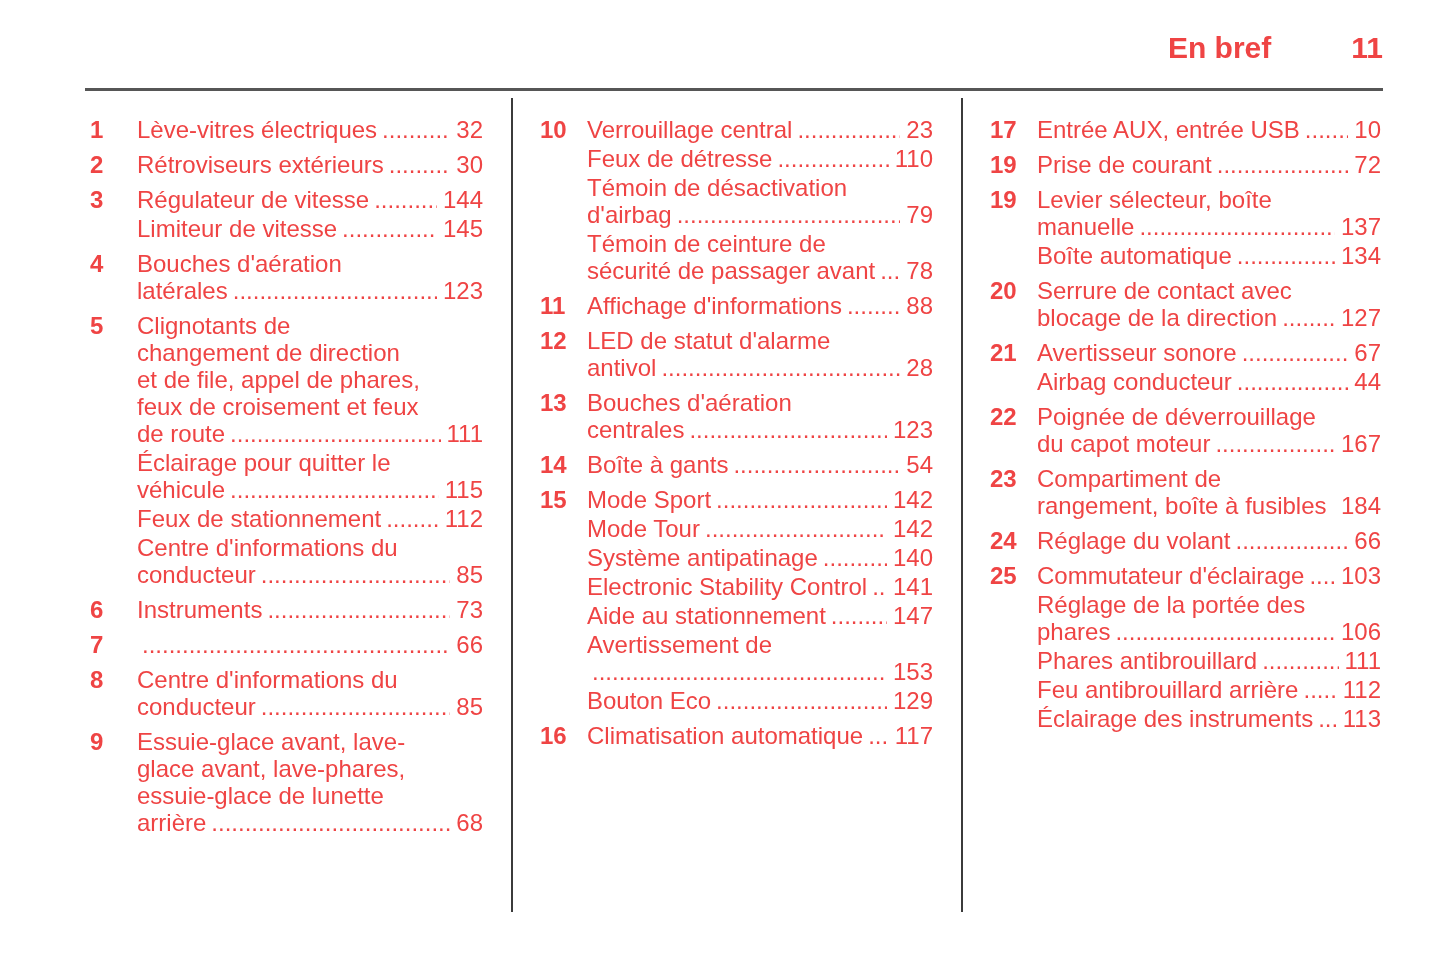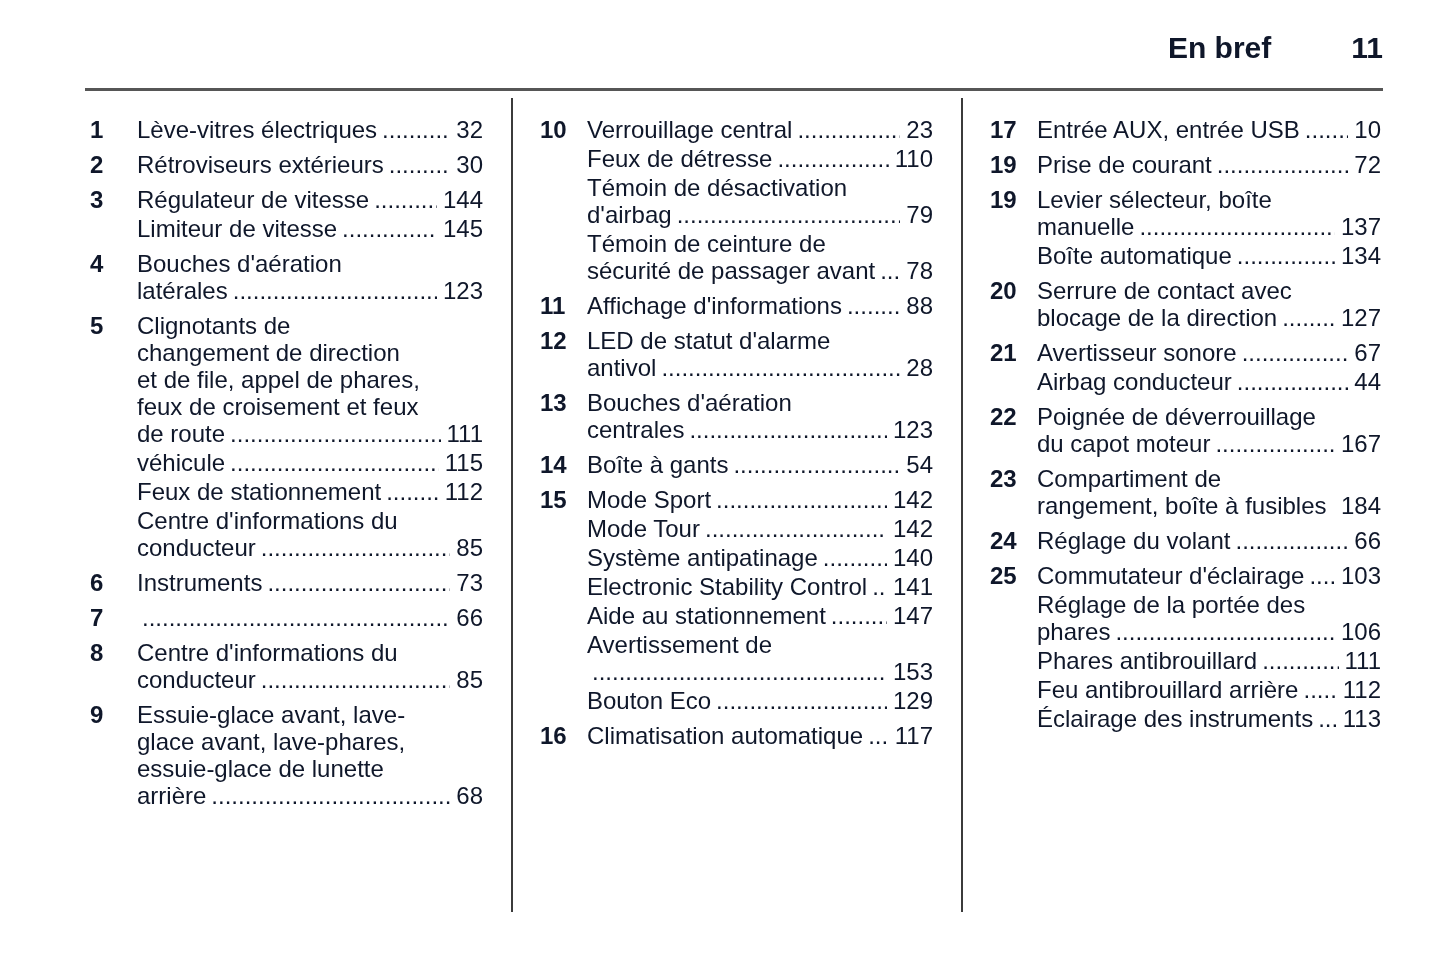--- a/index.html
+++ b/index.html
@@ -2,21 +2,21 @@
 <html><head>
 <meta charset="utf-8">
 <style>
   html, body { margin: 0; padding: 0; background: #ffffff; }
   .sheet {
     position: relative;
     width: 1445px;
     height: 965px;
     background: #ffffff;
     font-family: "Liberation Sans", sans-serif;
-    color: #0f172a;
+    color: #ef4444;
     overflow: hidden;
   }
   .hdr {
     position: absolute;
     top: 33px;
     left: 85px;
     right: 62px;
     display: flex;
     justify-content: flex-end;
     align-items: baseline;
@@ -148,20 +148,21 @@
           <span class="lline">
         <span class="ltext">de route</span>
         <span class="leader">..........................................................................................</span>
         <span class="pg">111</span>
       </span>
     </span>
   </div>
       <div class="entry unnumbered">
     <span class="num"></span>
     <span class="body">
+      <span class="tline">Éclairage pour quitter le</span>
           <span class="lline">
         <span class="ltext">véhicule</span>
         <span class="leader">..........................................................................................</span>
         <span class="pg">115</span>
       </span>
     </span>
   </div>
       <div class="entry unnumbered">
     <span class="num"></span>
     <span class="body">

